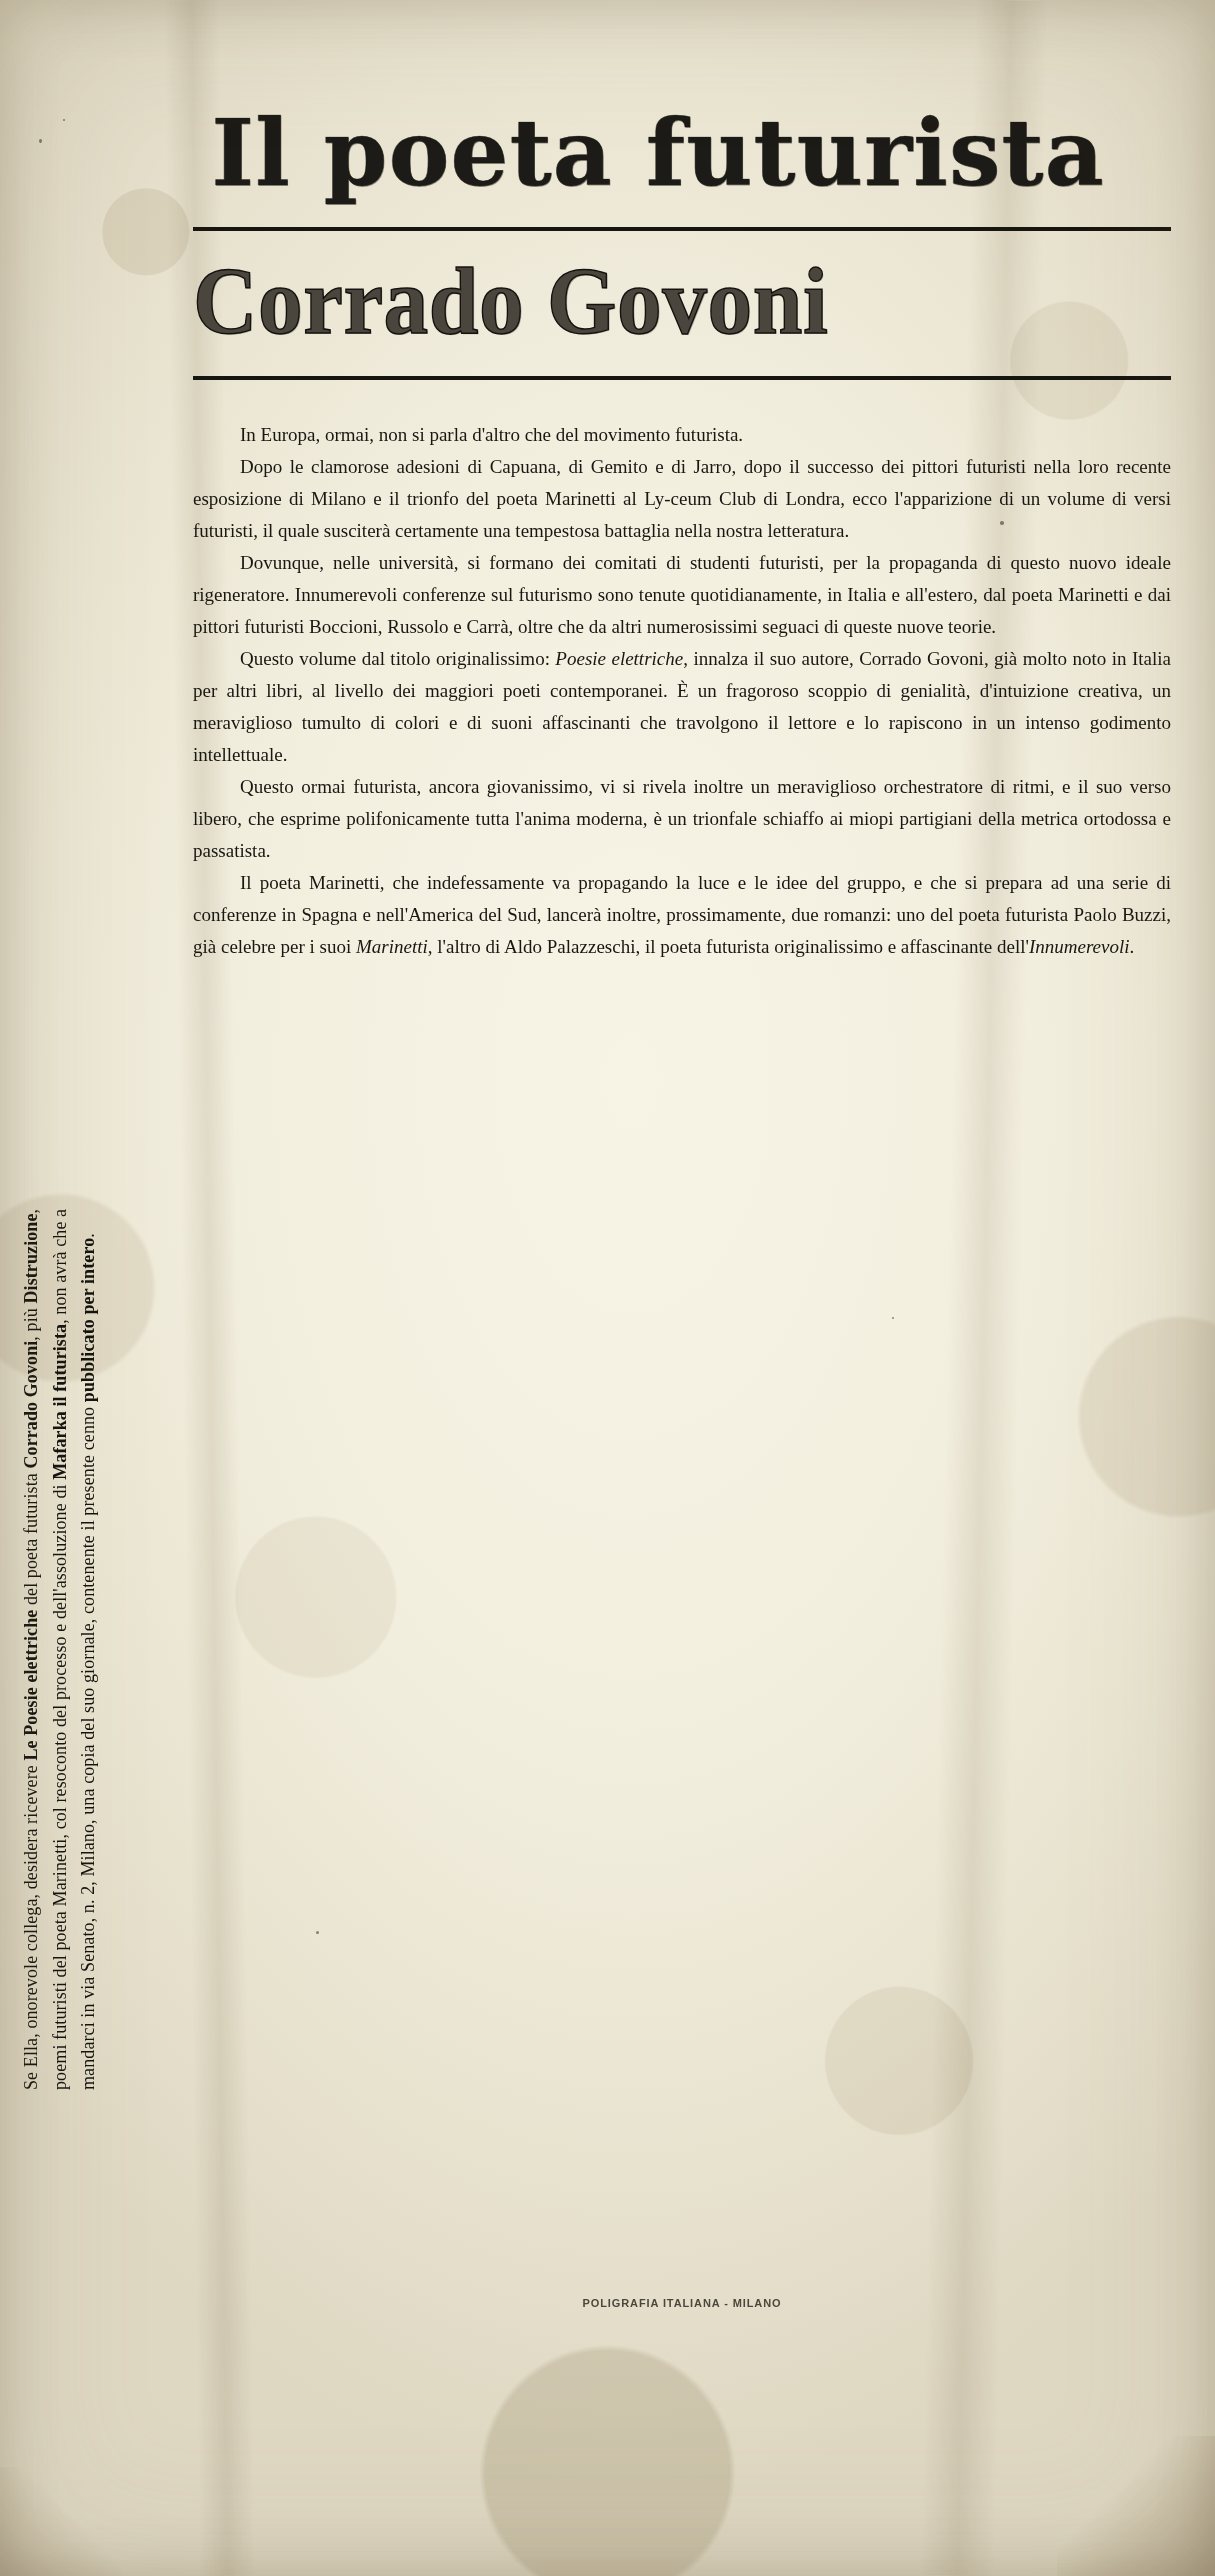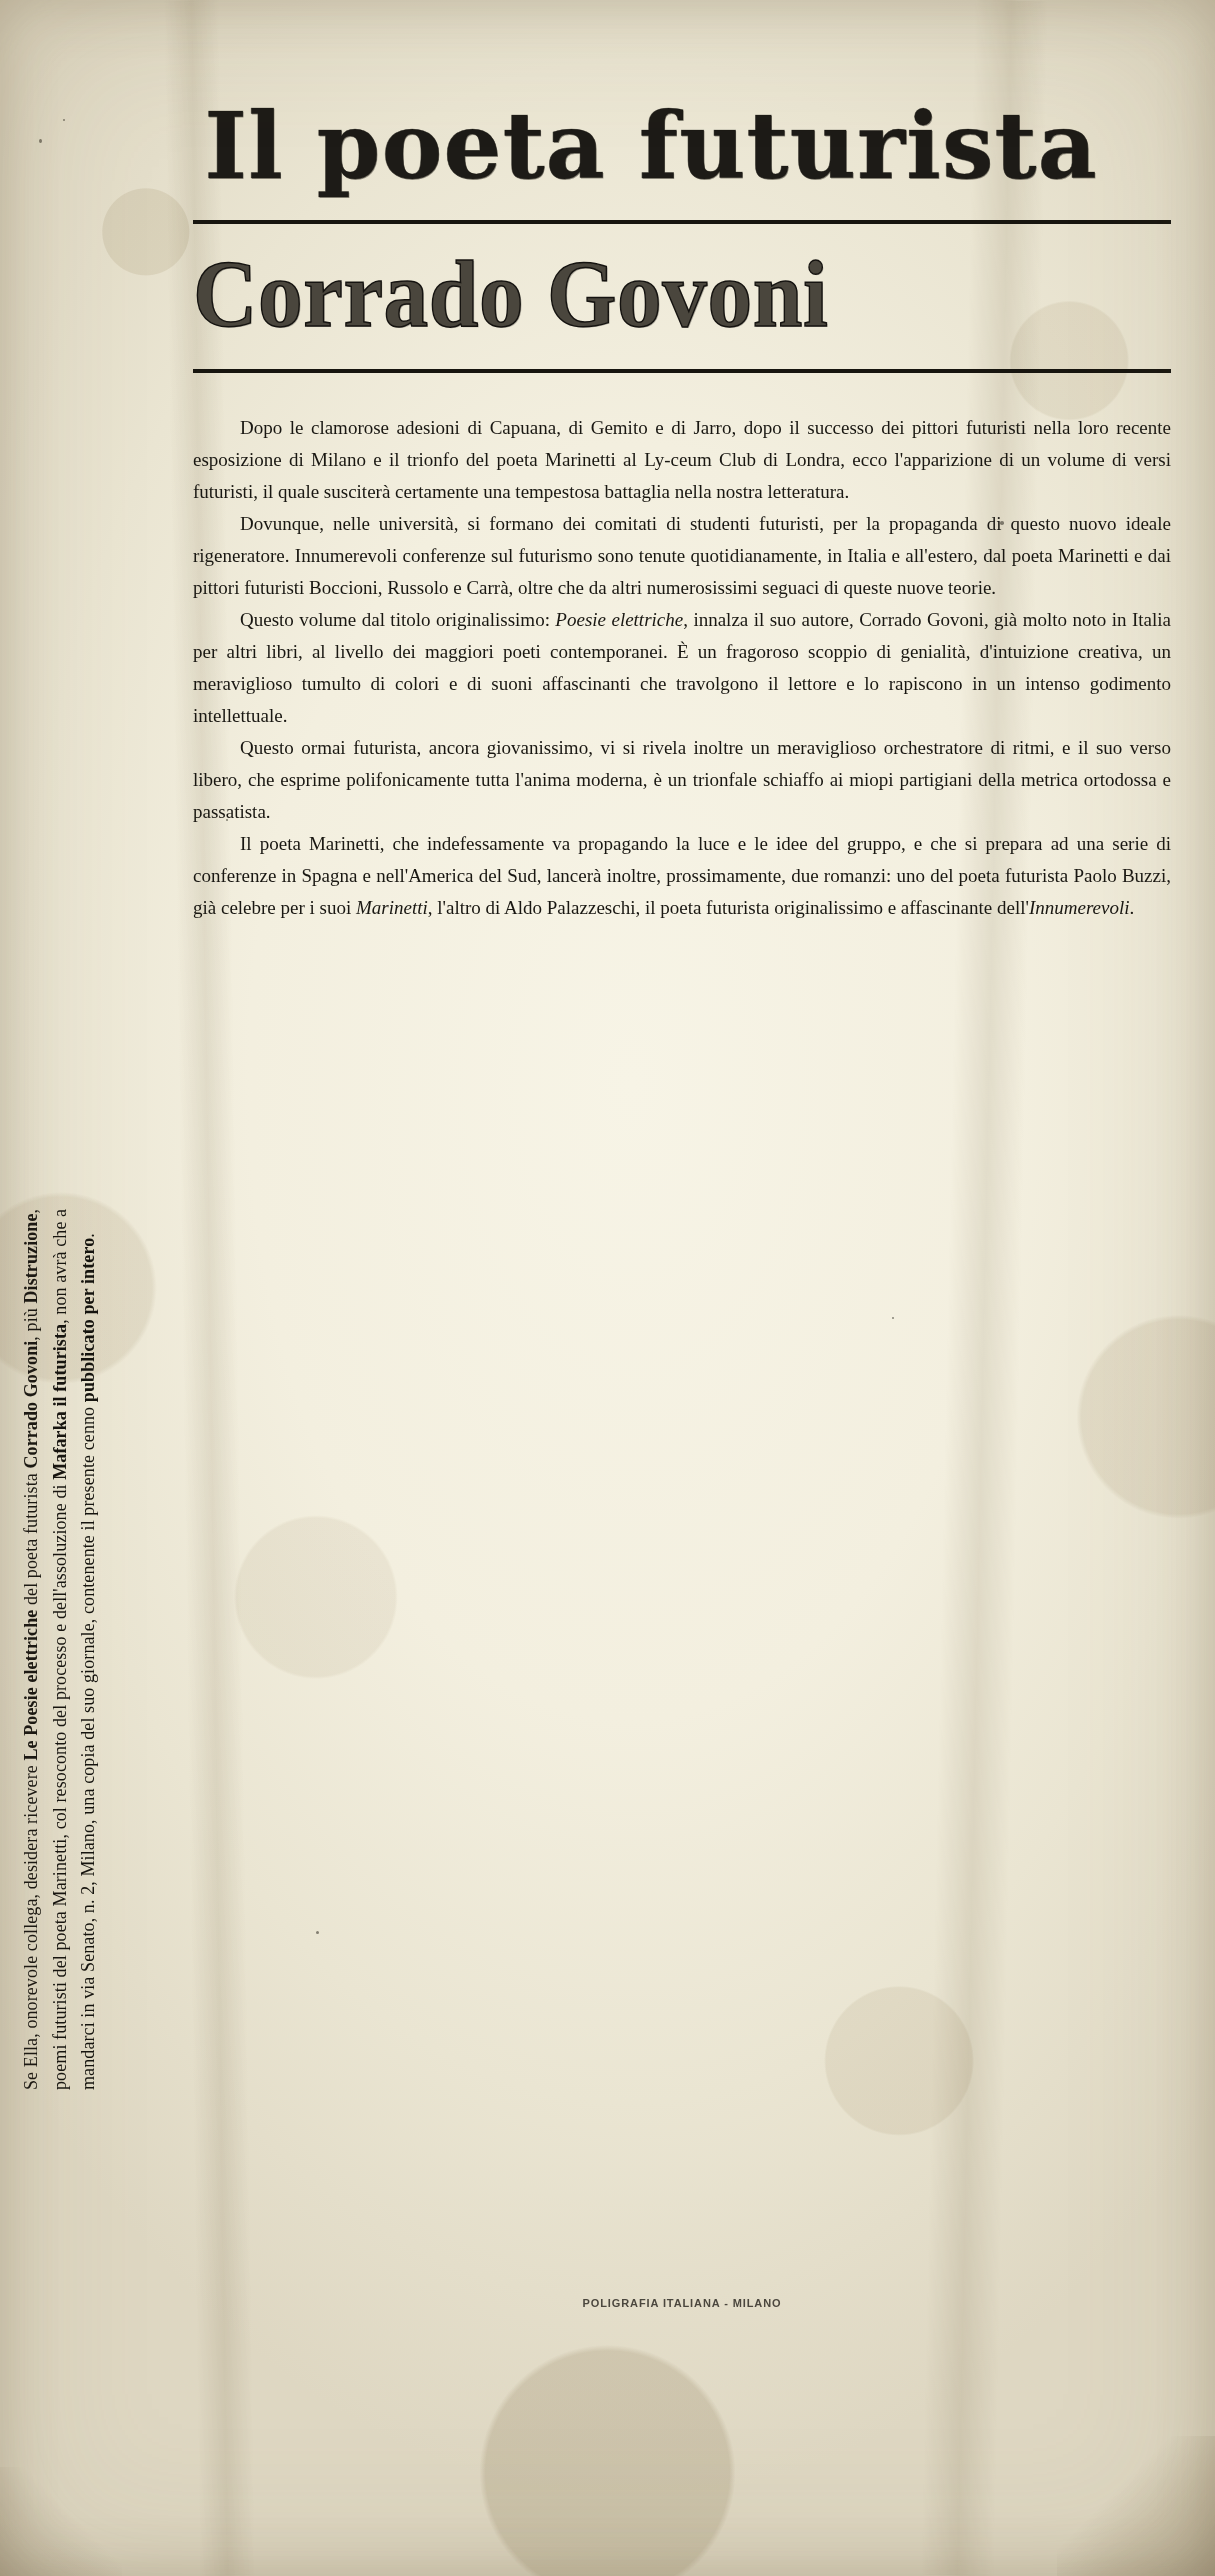--- a/index.html
+++ b/index.html
@@ -88,21 +88,21 @@
   }
 
   .title-1 {
     font-family: "DejaVu Serif", "Liberation Serif", serif;
     font-weight: 700;
     font-size: 91px;
     line-height: 1.02;
     letter-spacing: 1.2px;
     color: #1d1b17;
     text-align: left;
-    margin: 9px;
+    margin: 16px;
     padding: 0 0 0 2.4px;
     text-shadow: 0.6px 0.6px 0 rgba(40,36,28,.45), -0.6px 0 0 rgba(30,28,22,.25);
     -webkit-text-stroke: 0.6px rgba(25,23,18,.55);
   }
 
   .rule {
     height: 4.3px;
     background: #17150f;
     margin: 27px 0 0 0;
     width: 100%;
@@ -180,20 +180,21 @@
 
     <h1 class="title-1">Il poeta futurista</h1>
 
     <div class="rule"></div>
 
     <h2 class="title-2">Corrado Govoni</h2>
 
     <div class="rule thin"></div>
 
     <div class="body">
+      <p>In Europa, ormai, non si parla d'altro che del movimento futurista.</p>
       <p>Dopo le clamorose adesioni di Capuana, di Gemito e di Jarro, dopo il successo dei pittori futuristi nella loro recente esposizione di Milano e il trionfo del poeta Marinetti al Ly-ceum Club di Londra, ecco l'apparizione di un volume di versi futuristi, il quale susciterà certamente una tempestosa battaglia nella nostra letteratura.</p>
       <p>Dovunque, nelle università, si formano dei comitati di studenti futuristi, per la propaganda di questo nuovo ideale rigeneratore. Innumerevoli conferenze sul futurismo sono tenute quotidianamente, in Italia e all'estero, dal poeta Marinetti e dai pittori futuristi Boccioni, Russolo e Carrà, oltre che da altri numerosissimi seguaci di queste nuove teorie.</p>
       <p>Questo volume dal titolo originalissimo: <i>Poesie elettriche</i>, innalza il suo autore, Corrado Govoni, già molto noto in Italia per altri libri, al livello dei maggiori poeti contemporanei. È un fragoroso scoppio di genialità, d'intuizione creativa, un meraviglioso tumulto di colori e di suoni affascinanti che travolgono il lettore e lo rapiscono in un intenso godimento intellettuale.</p>
       <p>Questo ormai futurista, ancora giovanissimo, vi si rivela inoltre un meraviglioso orchestratore di ritmi, e il suo verso libero, che esprime polifonicamente tutta l'anima moderna, è un trionfale schiaffo ai miopi partigiani della metrica ortodossa e passatista.</p>
       <p>Il poeta Marinetti, che indefessamente va propagando la luce e le idee del gruppo, e che si prepara ad una serie di conferenze in Spagna e nell'America del Sud, lancerà inoltre, prossimamente, due romanzi: uno del poeta futurista Paolo Buzzi, già celebre per i suoi <i>Marinetti</i>, l'altro di Aldo Palazzeschi, il poeta futurista originalissimo e affascinante dell'<i>Innumerevoli</i>.</p>
     </div>
   </div>
 
   <div class="imprint">POLIGRAFIA ITALIANA - MILANO</div>
 

